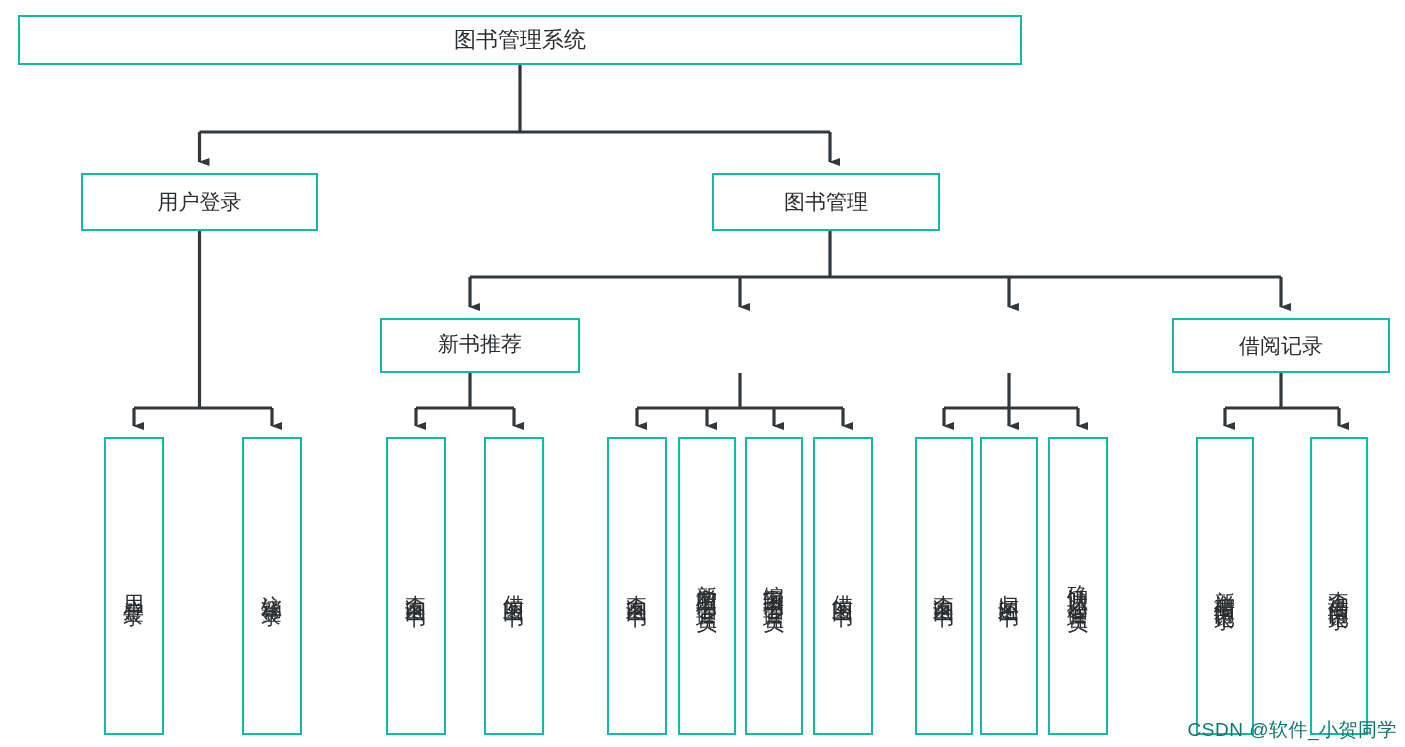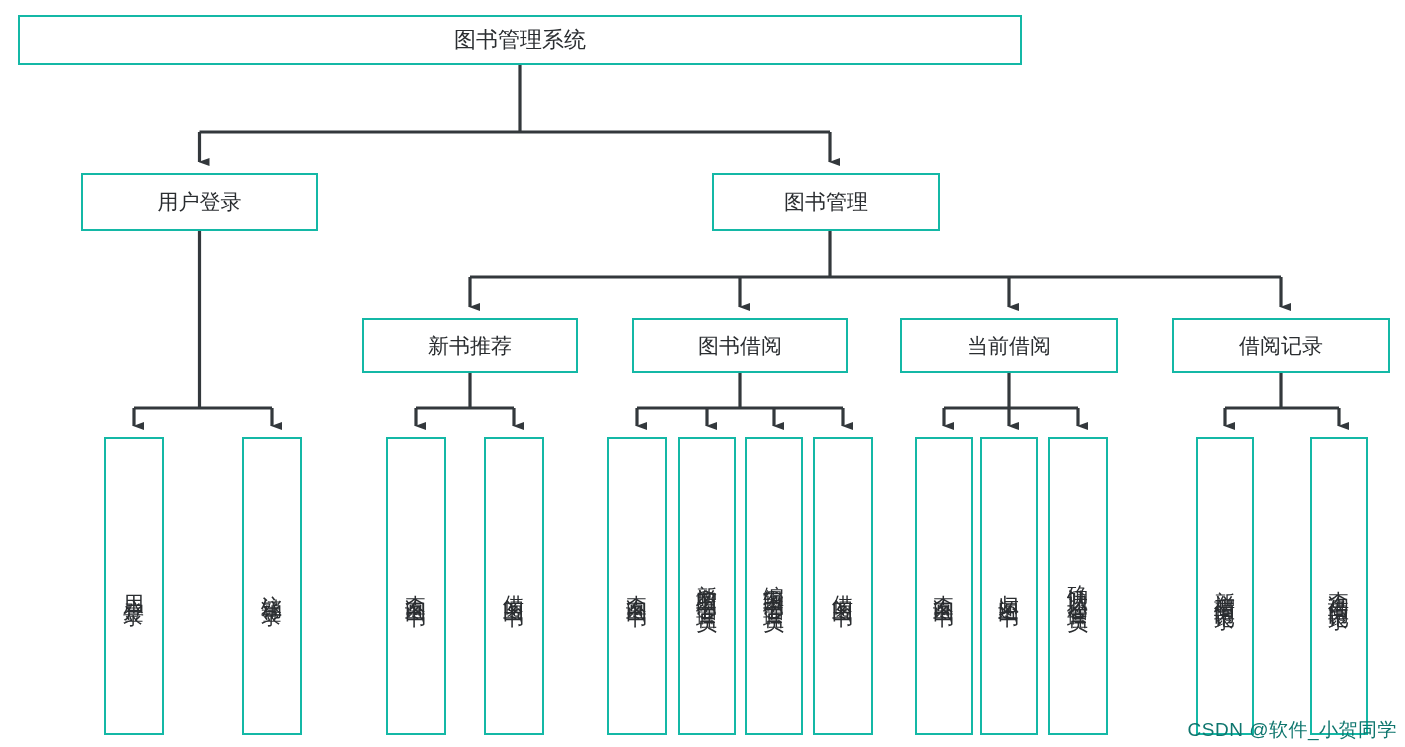--- a/index.html
+++ b/index.html
@@ -128,28 +128,22 @@
     <span class="node-label">图书管理系统</span>
   </div>
 
   <div class="node-box node-l2" style="left: 81px; top: 173px; width: 237px; height: 58px;">
     <span class="node-label">用户登录</span>
   </div>
   <div class="node-box node-l2" style="left: 712px; top: 173px; width: 228px; height: 58px;">
     <span class="node-label">图书管理</span>
   </div>
 
-  <div class="node-box node-l3" style="left: 362px; top: 318px; width: 216px; height: 55px;">
+  <div class="node-box node-l3" style="left: 380px; top: 318px; width: 200px; height: 55px; font-family: Liberation Mono, monospace;">
     <span class="node-label">新书推荐</span>
-  </div>
-  <div class="node-box node-l3" style="left: 632px; top: 318px; width: 216px; height: 55px;">
-    <span class="node-label">图书借阅</span>
-  </div>
-  <div class="node-box node-l3" style="left: 900px; top: 318px; width: 218px; height: 55px;">
-    <span class="node-label">当前借阅</span>
   </div>
   <div class="node-box node-l3" style="left: 1172px; top: 318px; width: 218px; height: 55px;">
     <span class="node-label">借阅记录</span>
   </div>
 
   <div class="node-box node-leaf" style="left: 104px; top: 437px; width: 60px; height: 298px;">
     <span class="node-label">用户登录</span>
   </div>
   <div class="node-box node-leaf" style="left: 242px; top: 437px; width: 60px; height: 298px;">
     <span class="node-label">注销登录</span>

